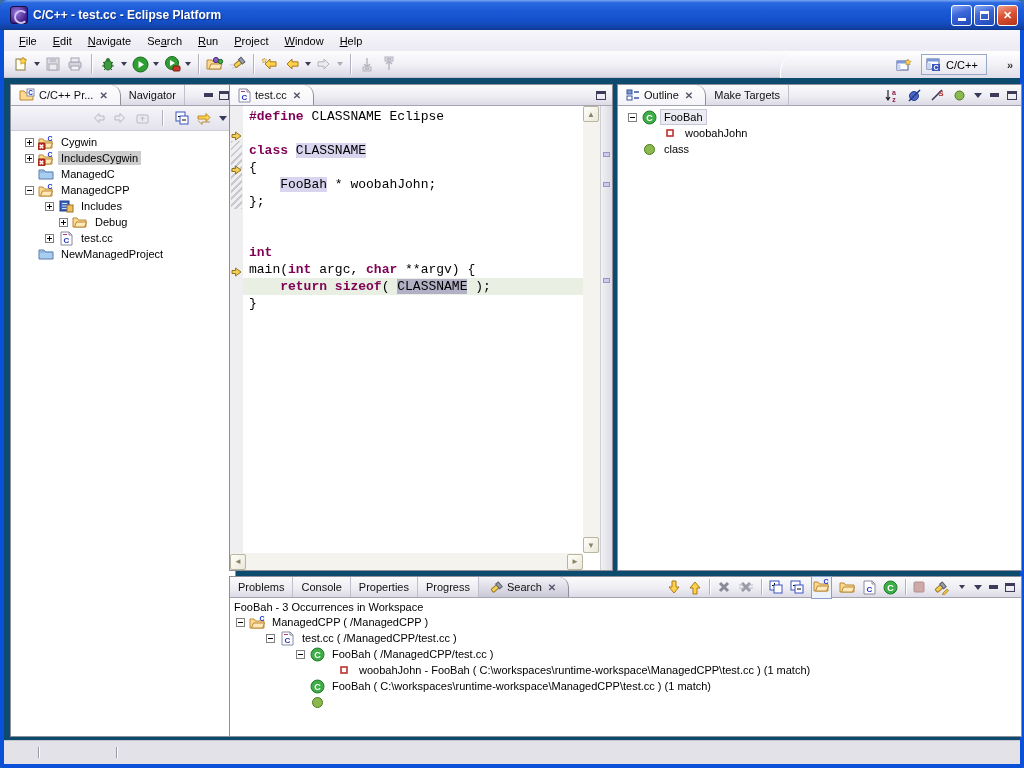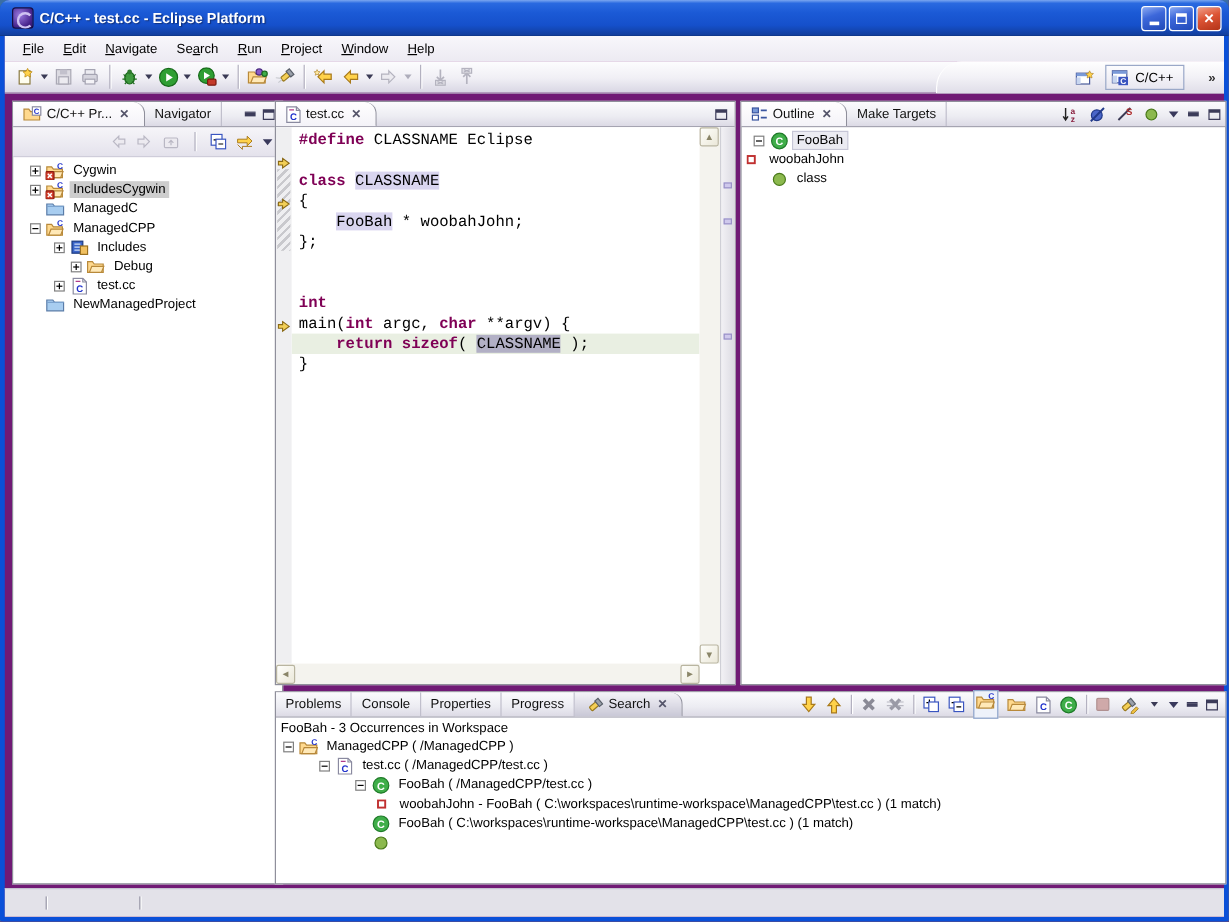--- a/index.html
+++ b/index.html
@@ -1,18 +1,18 @@
 <!DOCTYPE html>
 <html><head>
 <meta charset="utf-8">
 <style>
   * { margin:0; padding:0; box-sizing:border-box; }
   html,body { width:1024px; height:768px; overflow:hidden; font-family:"Liberation Sans",sans-serif; }
   body { background:#3a6ea5; }
-  .win { position:absolute; inset:0; background:#701a75; border-left:4px solid #0a50d8; border-right:4px solid #0a50d8; border-bottom:4px solid #0a50d8; border-radius:8px 8px 3px 3px; }
+  .win { position:absolute; inset:0; background:#0c4a6e; border-left:4px solid #0a50d8; border-right:4px solid #0a50d8; border-bottom:4px solid #0a50d8; border-radius:8px 8px 3px 3px; }
 
   
   .titlebar { position:absolute; left:-4px; right:-4px; top:0; height:30px; border-radius:8px 8px 0 0;
     background:linear-gradient(180deg,#7ba7f0 0%,#2a6ae0 9%,#1b5ad6 35%,#1550cb 70%,#123f9f 96%,#0d3482 100%);
     display:flex; align-items:center; padding:0 6px; }
   .titlebar .appicon { width:18px; height:18px; margin:0 5px 0 4px; border-radius:3px;
     background:radial-gradient(circle at 35% 35%,#9a7ae0,#45228a 70%,#2a1060); border:1px solid #1a0c40; position:relative; }
   .titlebar .appicon::after{ content:''; position:absolute; left:3px; top:3px; width:10px; height:10px; border:2px solid #cfc3f2; border-right-color:transparent; border-radius:50%; }
   .titletext { color:#fff; font-weight:bold; font-size:12px; text-shadow:1px 1px 1px #10307a; flex:1; }
   .wbtns { display:flex; gap:2px; }
@@ -494,21 +494,21 @@
       <div class="trow" style="padding-left:10px">
         <div class="exp"></div>
         <span class="ticon">
             <svg width="15" height="15">
               <circle cx="7.5" cy="7.5" r="6.5" fill="#3fae49" stroke="#1e7a28"></circle>
               <text x="7.5" y="11" font-size="9" font-weight="bold" fill="#fff" text-anchor="middle">C</text>
             </svg>
           </span>
         <span class="lab sel-light">FooBah</span>
       </div>
-      <div class="trow" style="">
+      <div class="trow" style="padding-left:44px">
         <span class="ticon">
             <svg width="9" height="9">
               <rect x="1" y="1" width="6" height="6" fill="#fff" stroke="#c03030" stroke-width="1.6"></rect>
             </svg>
           </span>
         <span class="lab">woobahJohn</span>
       </div>
       <div class="trow" style="padding-left:23px">
         <span class="ticon">
             <svg width="13" height="13">
@@ -634,21 +634,21 @@
       <div class="trow" style="padding-left:66px">
         <div class="exp"></div>
         <span class="ticon">
             <svg width="15" height="15">
               <circle cx="7.5" cy="7.5" r="6.5" fill="#3fae49" stroke="#1e7a28"></circle>
               <text x="7.5" y="11" font-size="9" font-weight="bold" fill="#fff" text-anchor="middle">C</text>
             </svg>
           </span>
         <span class="lab">FooBah ( /ManagedCPP/test.cc )</span>
       </div>
-      <div class="trow" style="padding-left:80px">
+      <div class="trow" style="padding-left:106px">
         <span class="ticon">
             <svg width="9" height="9">
               <rect x="1" y="1" width="6" height="6" fill="#fff" stroke="#c03030" stroke-width="1.6"></rect>
             </svg>
           </span>
         <span class="lab">woobahJohn - FooBah ( C:\workspaces\runtime-workspace\ManagedCPP\test.cc ) (1 match)</span>
       </div>
       <div class="trow" style="padding-left:79px">
         <span class="ticon">
             <svg width="15" height="15">

